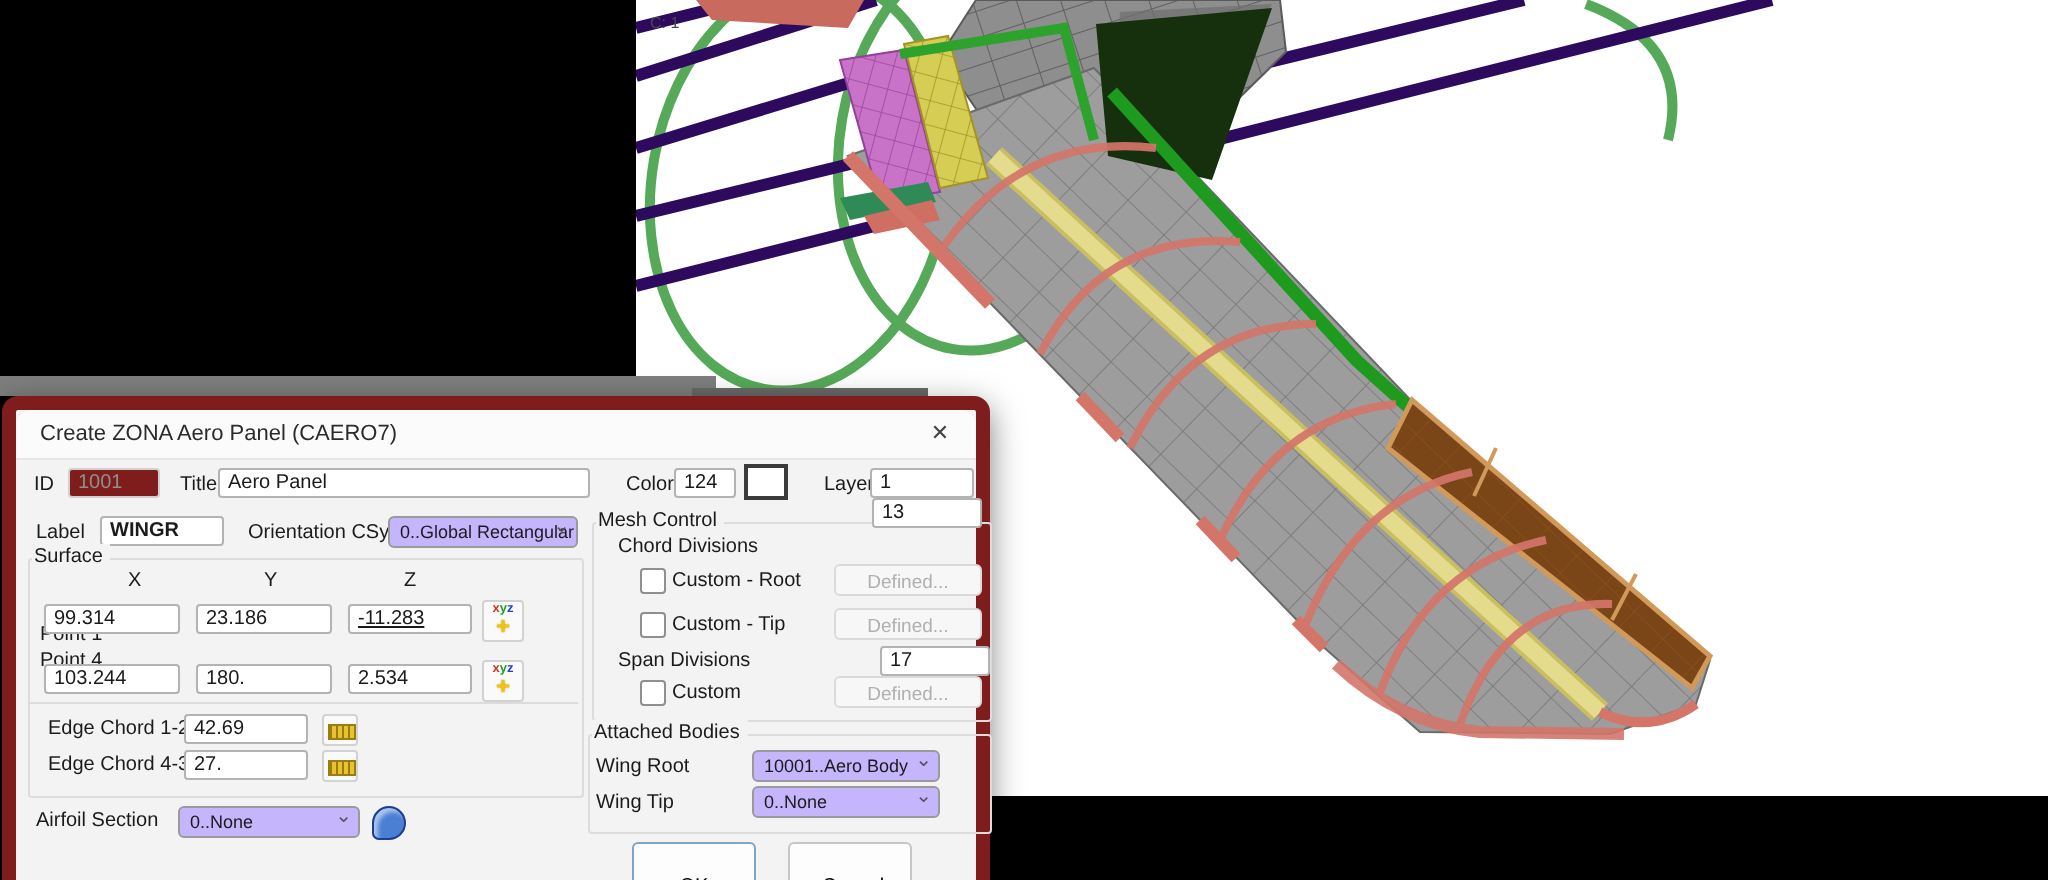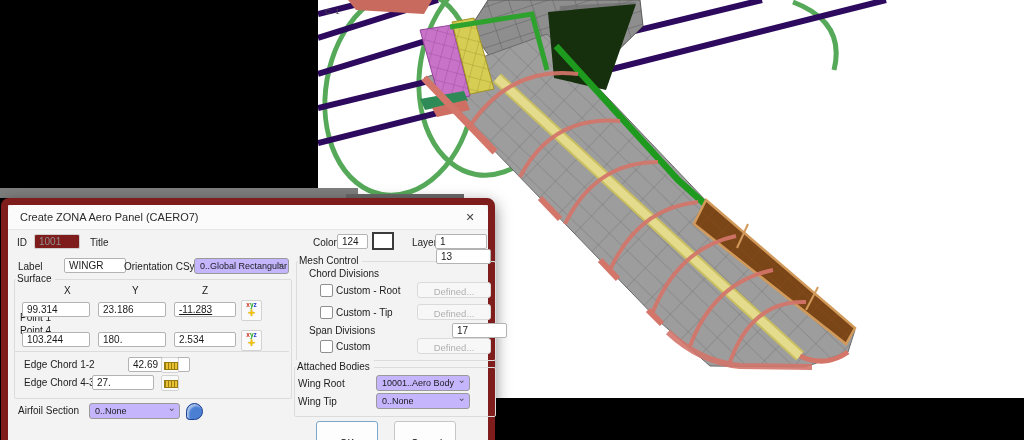--- a/index.html
+++ b/index.html
@@ -143,28 +143,29 @@
 
 <div class="dialog">
   <div class="titlebar">
     <span class="title">Create ZONA Aero Panel (CAERO7)</span>
     <span class="close">✕</span>
   </div>
 
   <span class="lbl" style="left:9px;top:31px">ID</span>
   <input class="inp ro" style="left: 26px; top: 29px; width: 46px;" readonly="" value="1001">
   <span class="lbl" style="left:82px;top:31px">Title</span>
+  <input class="inp" style="left: 101px; top: 29px; width: 186px;" value="Aero Panel">
   <span class="lbl" style="left:305px;top:31px">Color</span>
   <input class="inp" style="left: 329px; top: 29px; width: 31px;" value="124">
   <span class="swatch" style="left:364px;top:27px;width:22px;height:18px"></span>
   <span class="lbl" style="left:404px;top:31px">Layer</span>
   <input class="inp" style="left: 427px; top: 29px; width: 52px;" value="1">
 
   <span class="lbl" style="left:10px;top:55px">Label</span>
-  <input class="inp" style="left: 56px; top: 53px; width: 62px;" value="WINGR">
+  <input class="inp" style="left: 42px; top: 53px; width: 62px; font-weight: bold;" value="WINGR">
   <span class="lbl" style="left:116px;top:55px">Orientation CSys</span>
   <div class="combo" style="left:186px;top:53px;width:95px">
     <span class="val">0..Global Rectangular</span>
     <span class="chev">⌄</span>
   </div>
 
   <div class="group" style="left:6px;top:74px;width:276px;height:118px"></div>
   <span class="glabel" style="left:8px;top:67px">Surface</span>
   <div class="hline" style="left:7px;top:146px;width:274px"></div>
 
@@ -184,21 +185,21 @@
   <span class="lbl" style="left:12px;top:119px">Point 4</span>
   <input class="inp" style="left: 14px; top: 127px; width: 68px;" value="103.244">
   <input class="inp" style="left: 90px; top: 127px; width: 68px;" value="180.">
   <input class="inp" style="left: 166px; top: 127px; width: 62px;" value="2.534">
   <span class="picker" style="left:233px;top:125px">
     <span class="row"><span class="px">x</span><span class="py">y</span><span class="pz">z</span></span>
     <span class="pplus">+</span>
   </span>
 
   <span class="lbl" style="left:16px;top:153px">Edge Chord 1-2</span>
-  <input class="inp" style="left: 84px; top: 152px; width: 62px; margin-left: 36px;" value="42.69">
+  <input class="inp" style="left: 84px; top: 152px; width: 62px;" value="42.69">
   <span class="rulerbtn" style="left:153px;top:152px">
       <span class="rulerbar"></span>
     </span>
 
   <span class="lbl" style="left:16px;top:171px">Edge Chord 4-3</span>
   <input class="inp" style="left: 84px; top: 170px; width: 62px;" value="27.">
   <span class="rulerbtn" style="left:153px;top:170px">
       <span class="rulerbar"></span>
     </span>
 
@@ -219,21 +220,21 @@
 
   <span class="cb" style="left:312px;top:79px"></span>
   <span class="lbl" style="left:328px;top:79px">Custom - Root</span>
   <button class="dbtn" style="left:409px;top:77px;width:74px" disabled="">Defined...</button>
 
   <span class="cb" style="left:312px;top:101px"></span>
   <span class="lbl" style="left:328px;top:101px">Custom - Tip</span>
   <button class="dbtn" style="left:409px;top:99px;width:74px" disabled="">Defined...</button>
 
   <span class="lbl" style="left:301px;top:119px">Span Divisions</span>
-  <input class="inp" style="left: 444px; top: 118px; width: 55px;" value="17">
+  <input class="inp" style="left: 432px; top: 118px; width: 55px;" value="17">
 
   <span class="cb" style="left:312px;top:135px"></span>
   <span class="lbl" style="left:328px;top:135px">Custom</span>
   <button class="dbtn" style="left:409px;top:133px;width:74px" disabled="">Defined...</button>
 
   <div class="group" style="left:286px;top:162px;width:200px;height:48px"></div>
   <span class="glabel" style="left:288px;top:155px">Attached Bodies</span>
 
   <span class="lbl" style="left:290px;top:172px">Wing Root</span>
   <div class="combo" style="left:368px;top:170px;width:94px">

